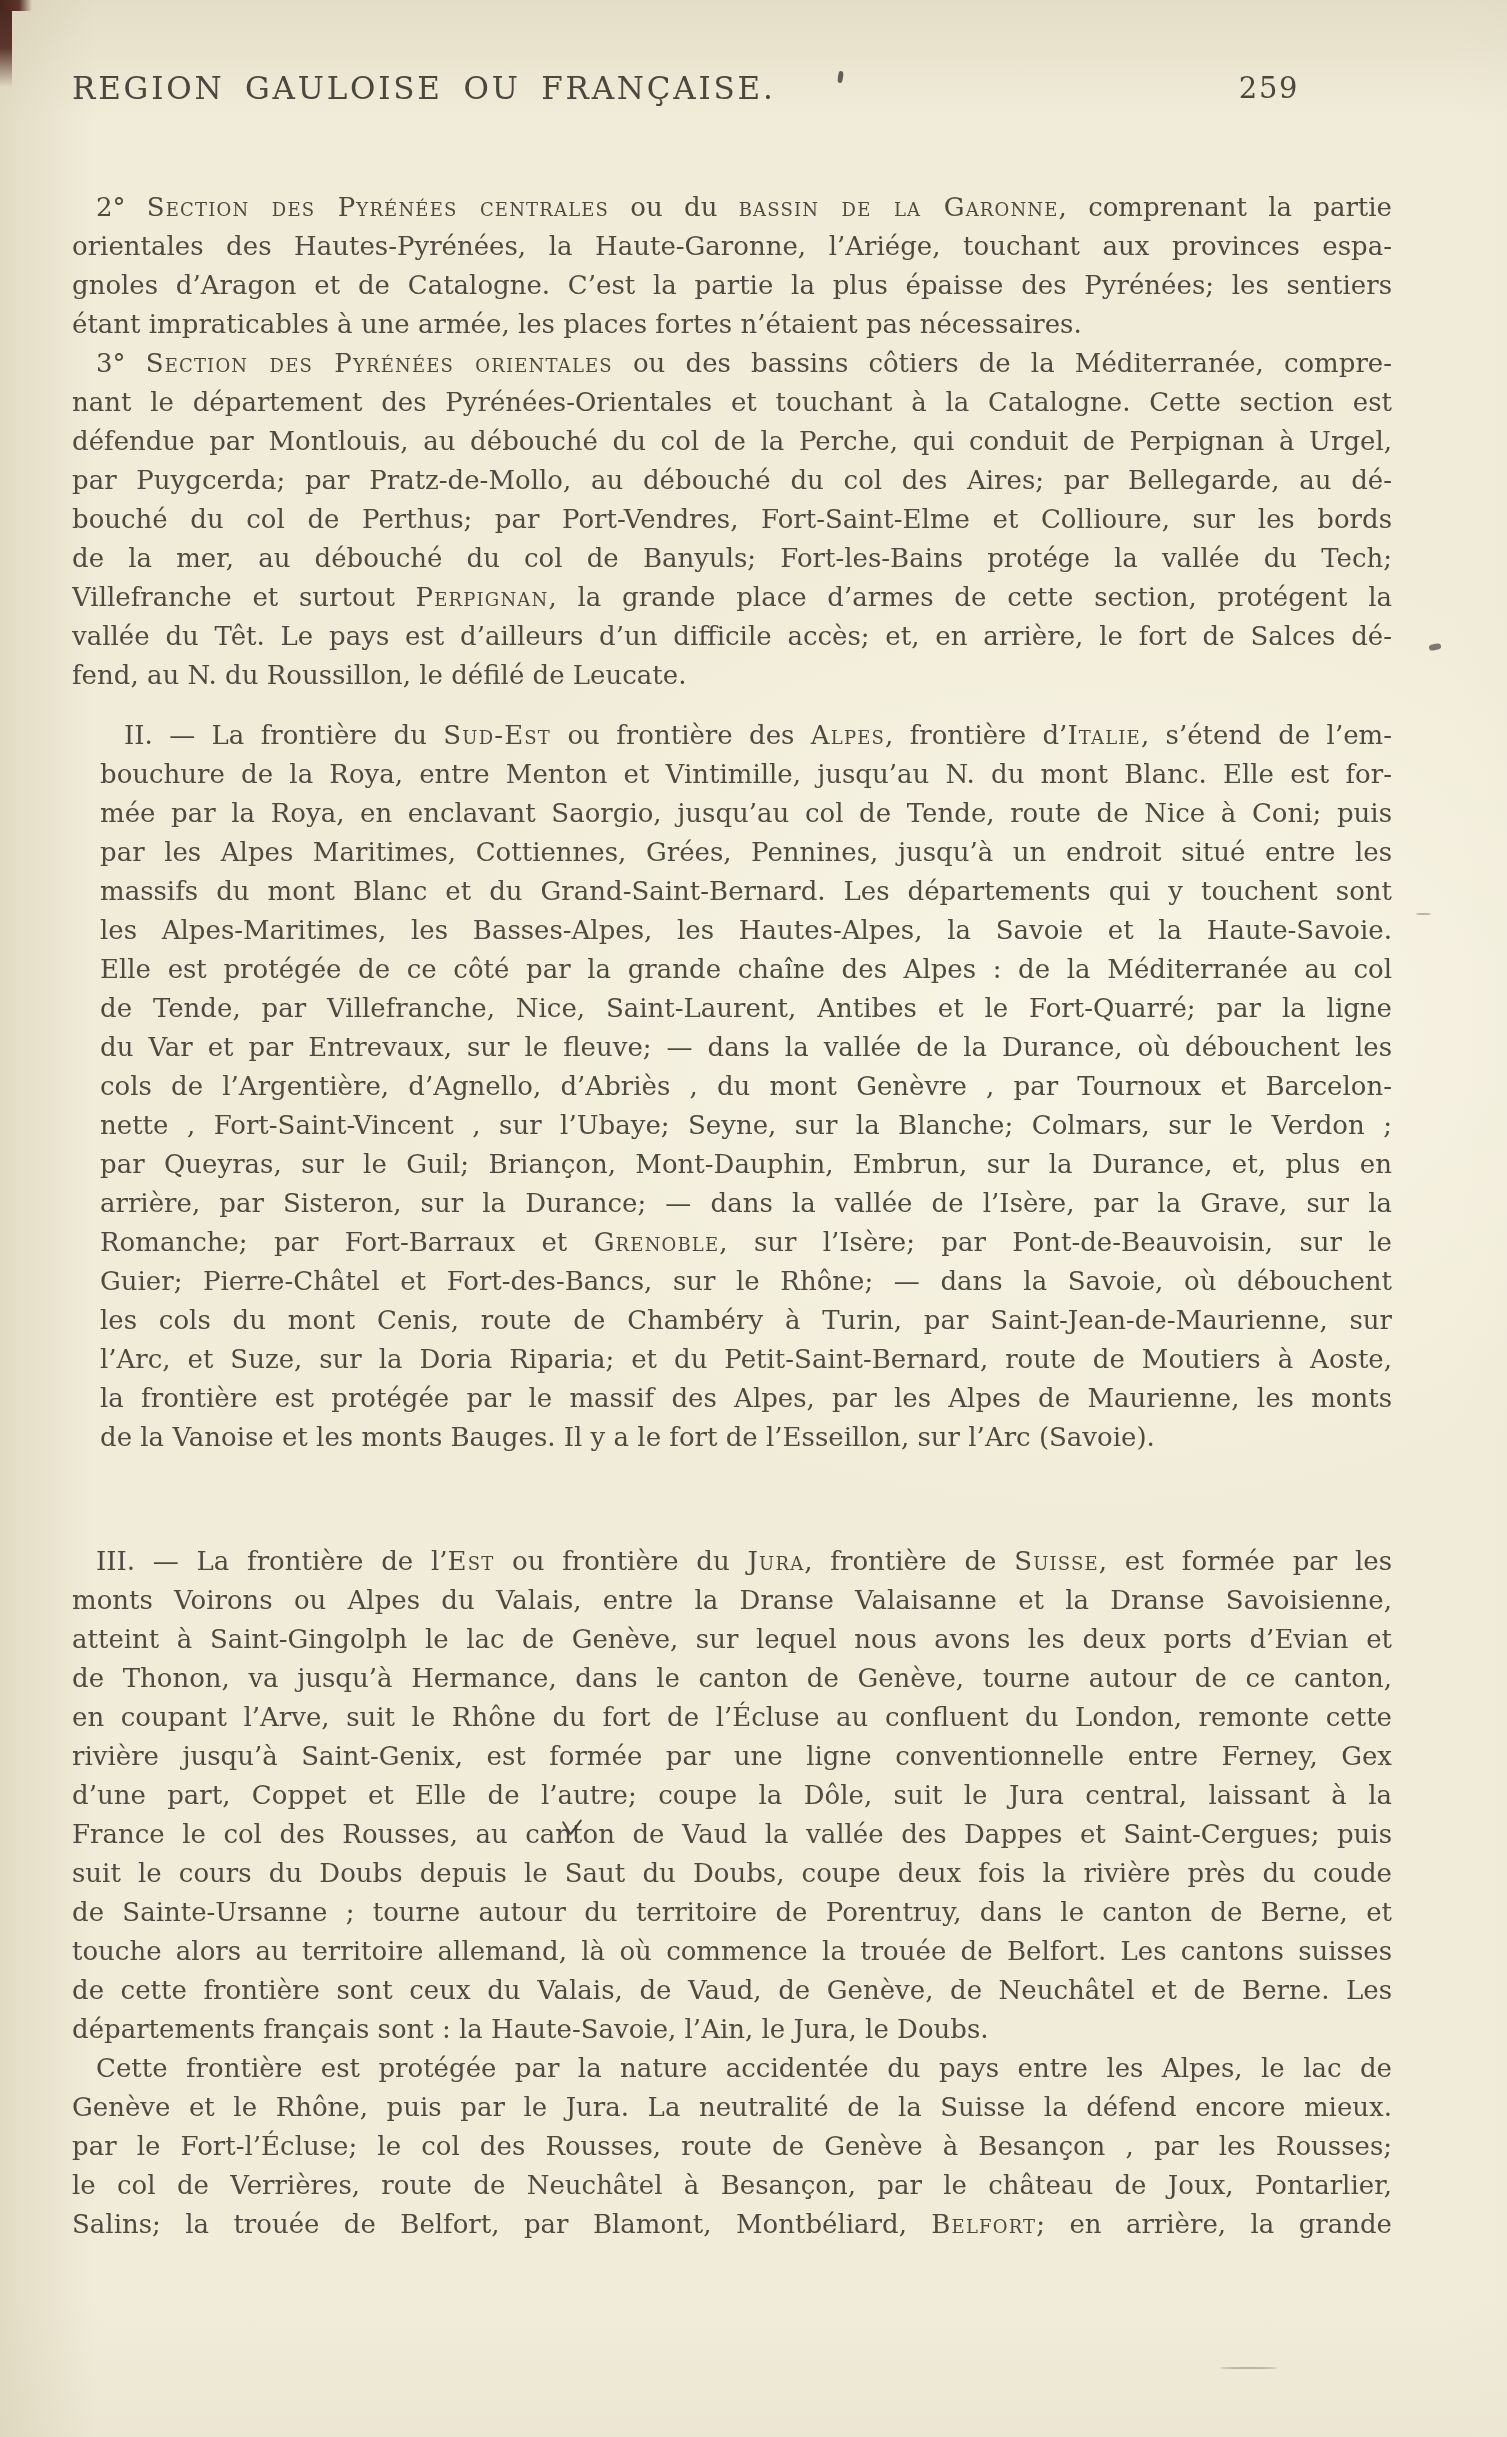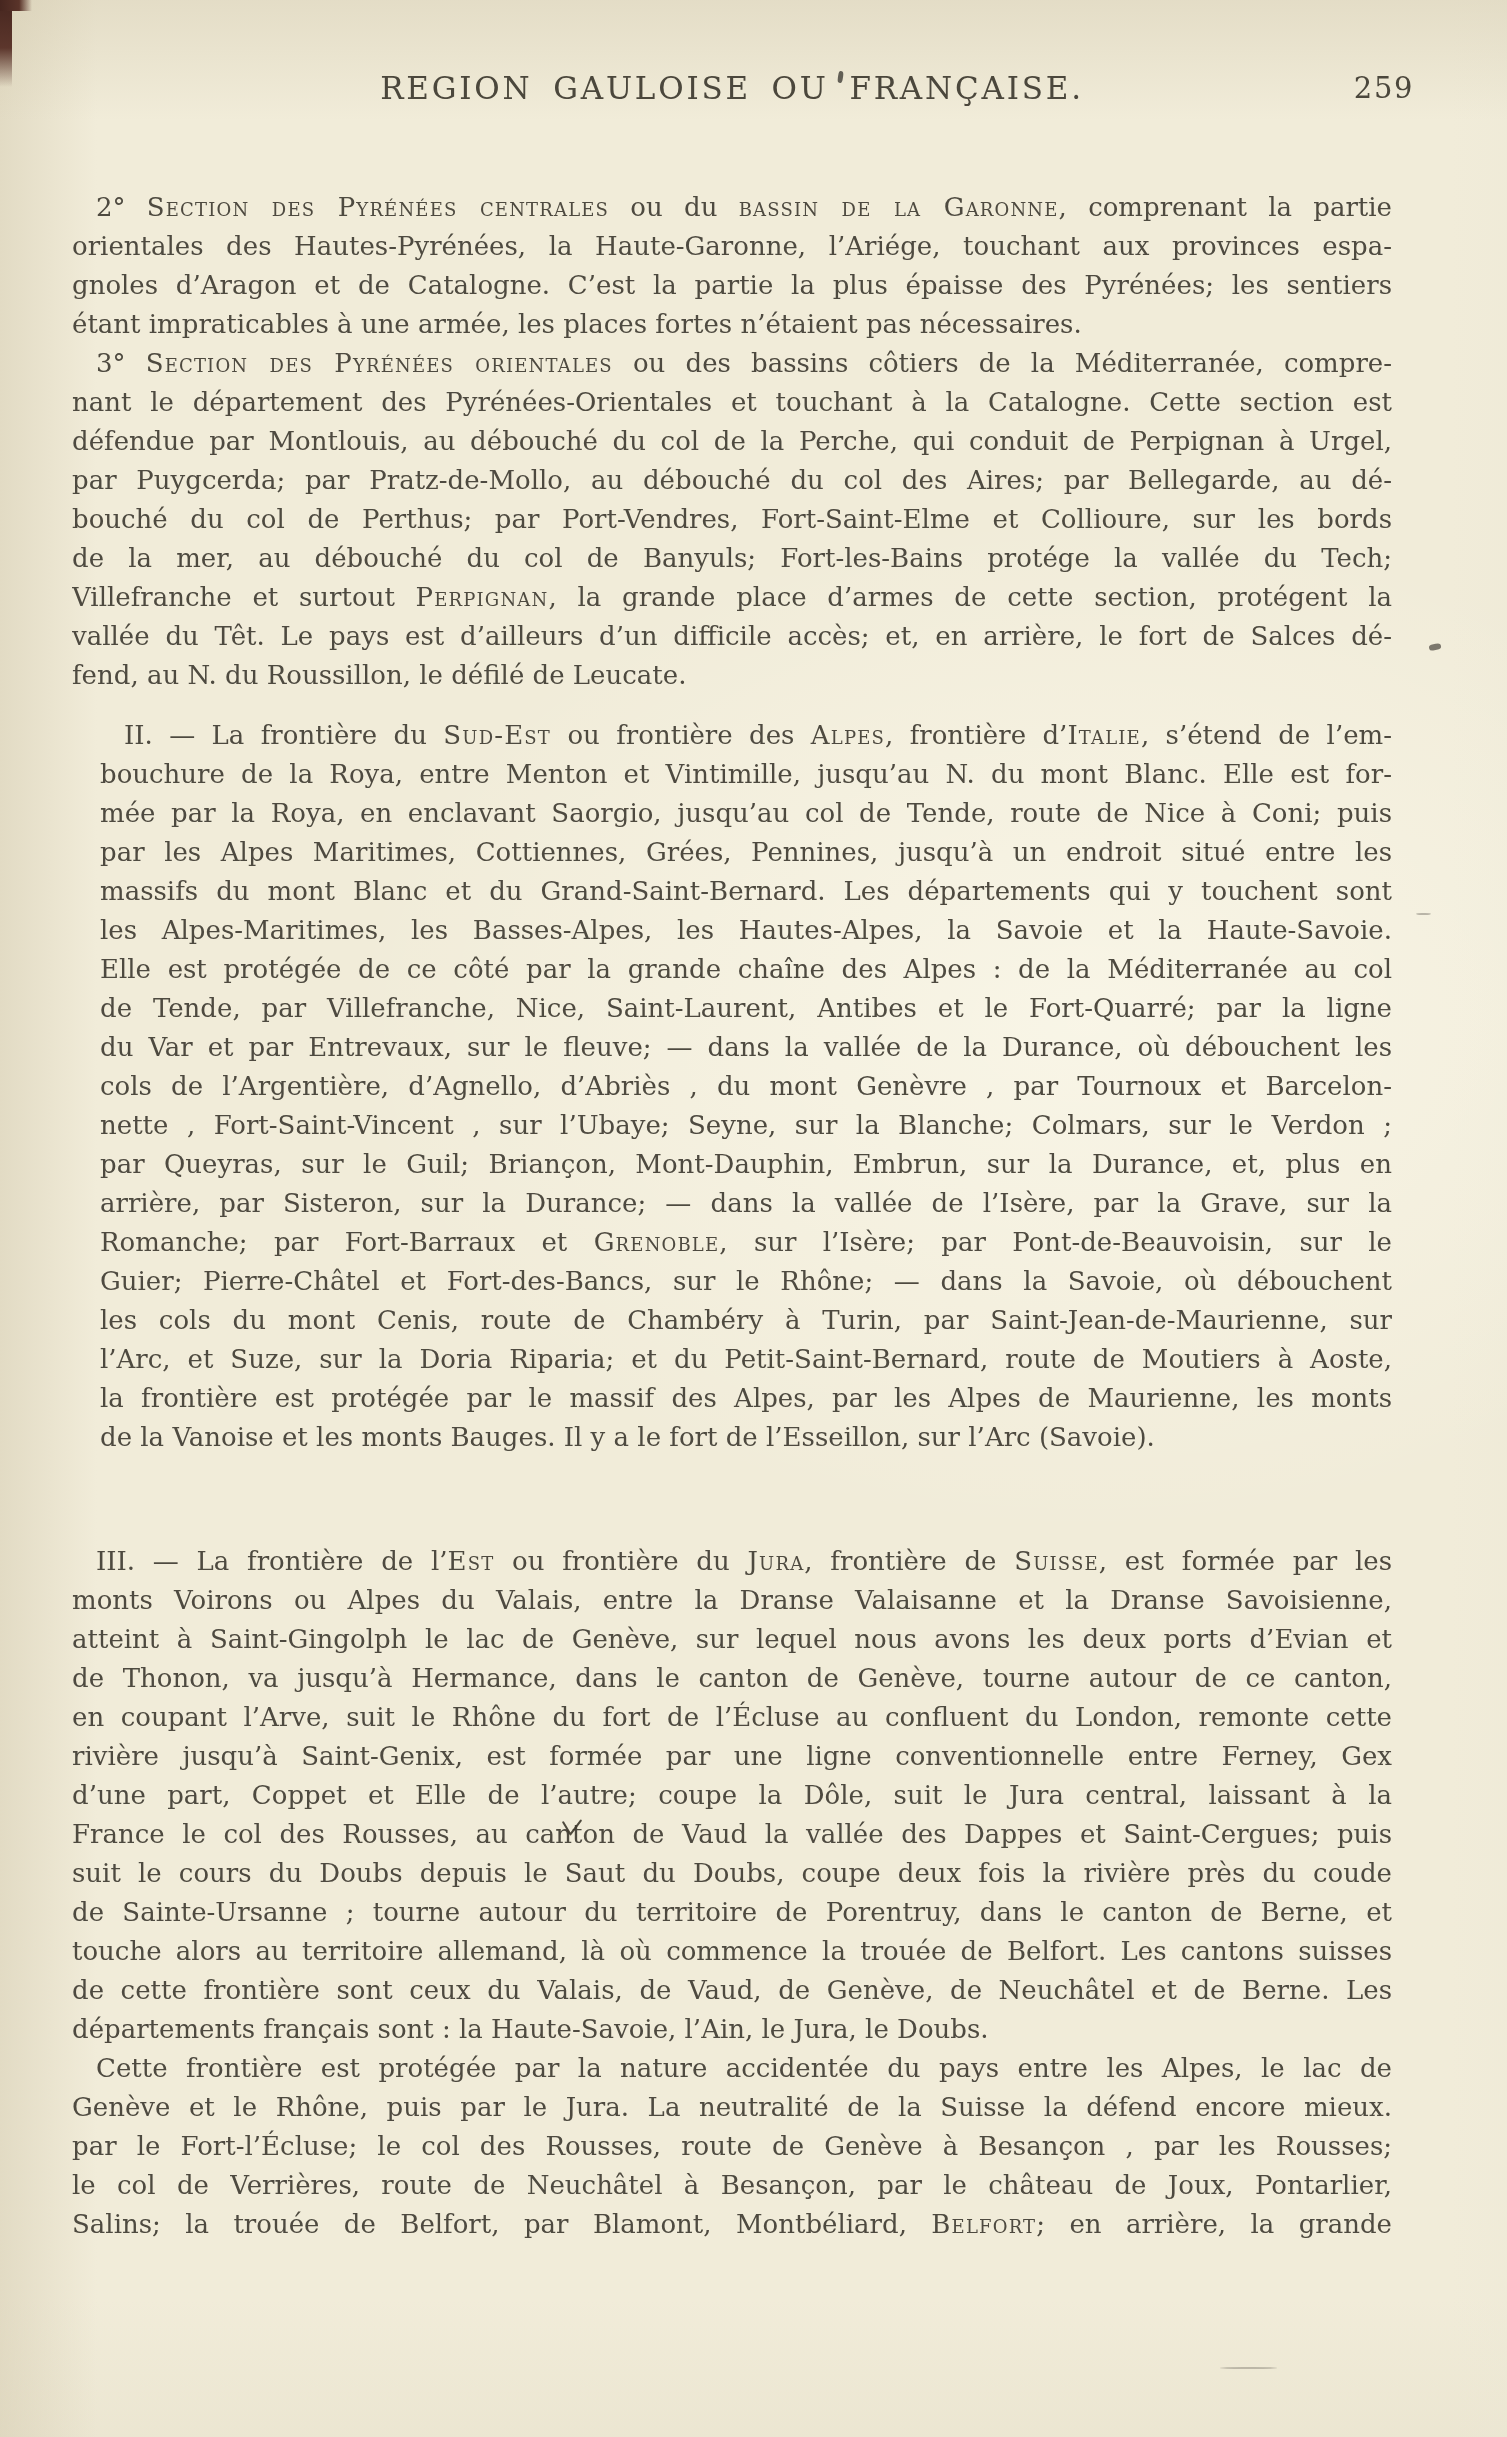--- a/index.html
+++ b/index.html
@@ -21,25 +21,25 @@
   .edge-strip{
     position:absolute;left:0;top:0;width:12px;height:87px;
     background:linear-gradient(180deg,#46261f 0%,#5c362c 55%,rgba(92,54,44,0) 100%);
   }
   .edge-cap{
     position:absolute;left:0;top:0;width:32px;height:11.3px;
     background:linear-gradient(90deg,#46261f 0%,#5a342a 60%,rgba(90,52,42,0) 100%);
   }
   .header-title{
     position:absolute;left:72px;top:70px;width:1320px;
-    text-align:center;font-size:31px;color:#4b473c;
+    text-align:left;font-size:31px;color:#4b473c;
     letter-spacing:2.8px;word-spacing:8px;white-space:nowrap;
   }
   .page-num{
-    position:absolute;left:1260px;top:71px;width:154px;
+    position:absolute;left:1145px;top:71px;width:154px;
     text-align:right;font-size:29px;color:#4b473c;letter-spacing:1.6px;
   }
   .text-body{
     position:absolute;left:72px;top:188px;width:1320px;
     font-size:26px;line-height:39px;color:#4e4a40;
     text-rendering:optimizeLegibility;
   }
   .para{margin:0}
   .line{
     height:39px;overflow:hidden;

